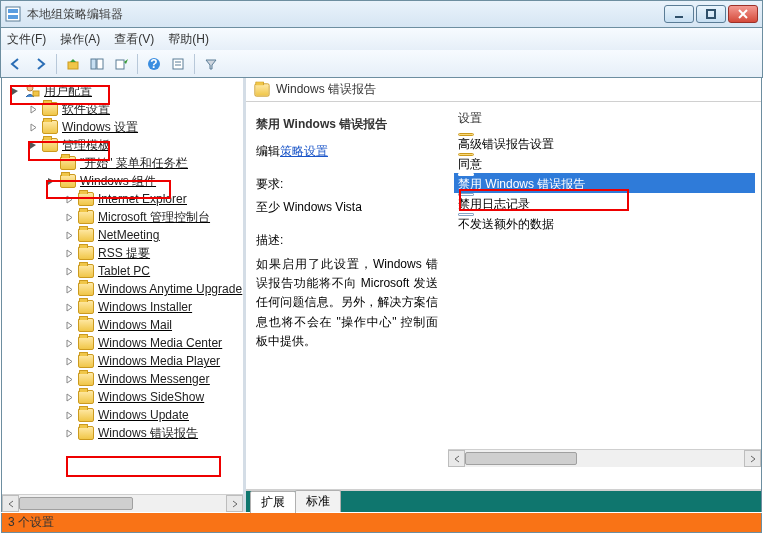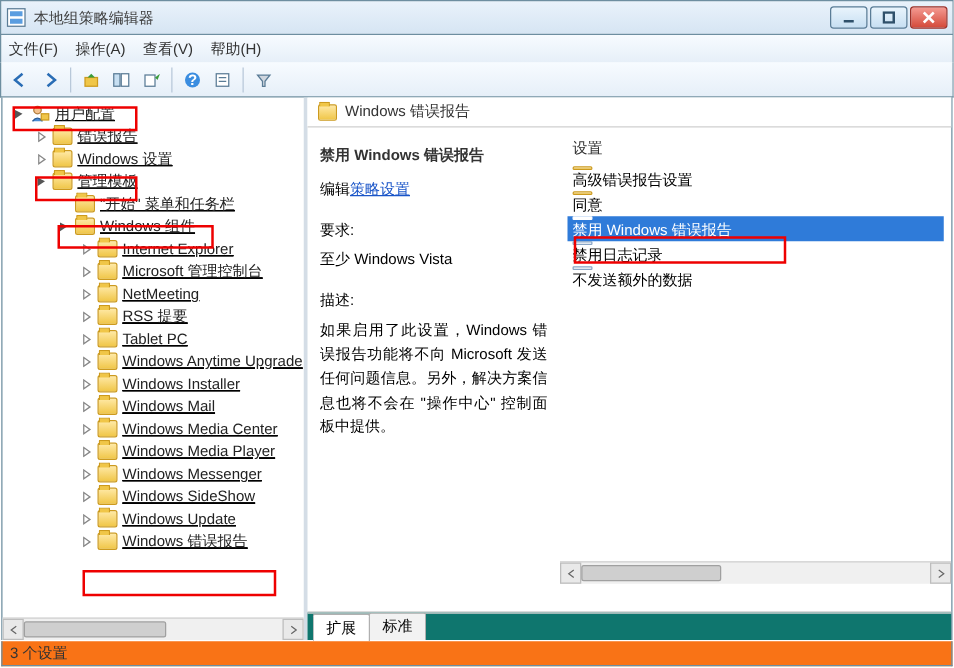--- a/index.html
+++ b/index.html
@@ -187,21 +187,21 @@
           </div>
           <ul>
             <li>
                 <div class="tree-row">
                   <span class="exp">
                     <svg width="9" height="9">
                       <path d="M2 1 L7 4.5 L2 8 Z" fill="none" stroke="#888"></path>
                     </svg>
                   </span>
                   <span class="folder-ico"></span>
-                  <span class="tree-label">错误报告</span>
+                  <span class="tree-label">软件设置</span>
                 </div>
               </li>
             <li>
                 <div class="tree-row">
                   <span class="exp">
                     <svg width="9" height="9">
                       <path d="M2 1 L7 4.5 L2 8 Z" fill="none" stroke="#888"></path>
                     </svg>
                   </span>
                   <span class="folder-ico"></span>

